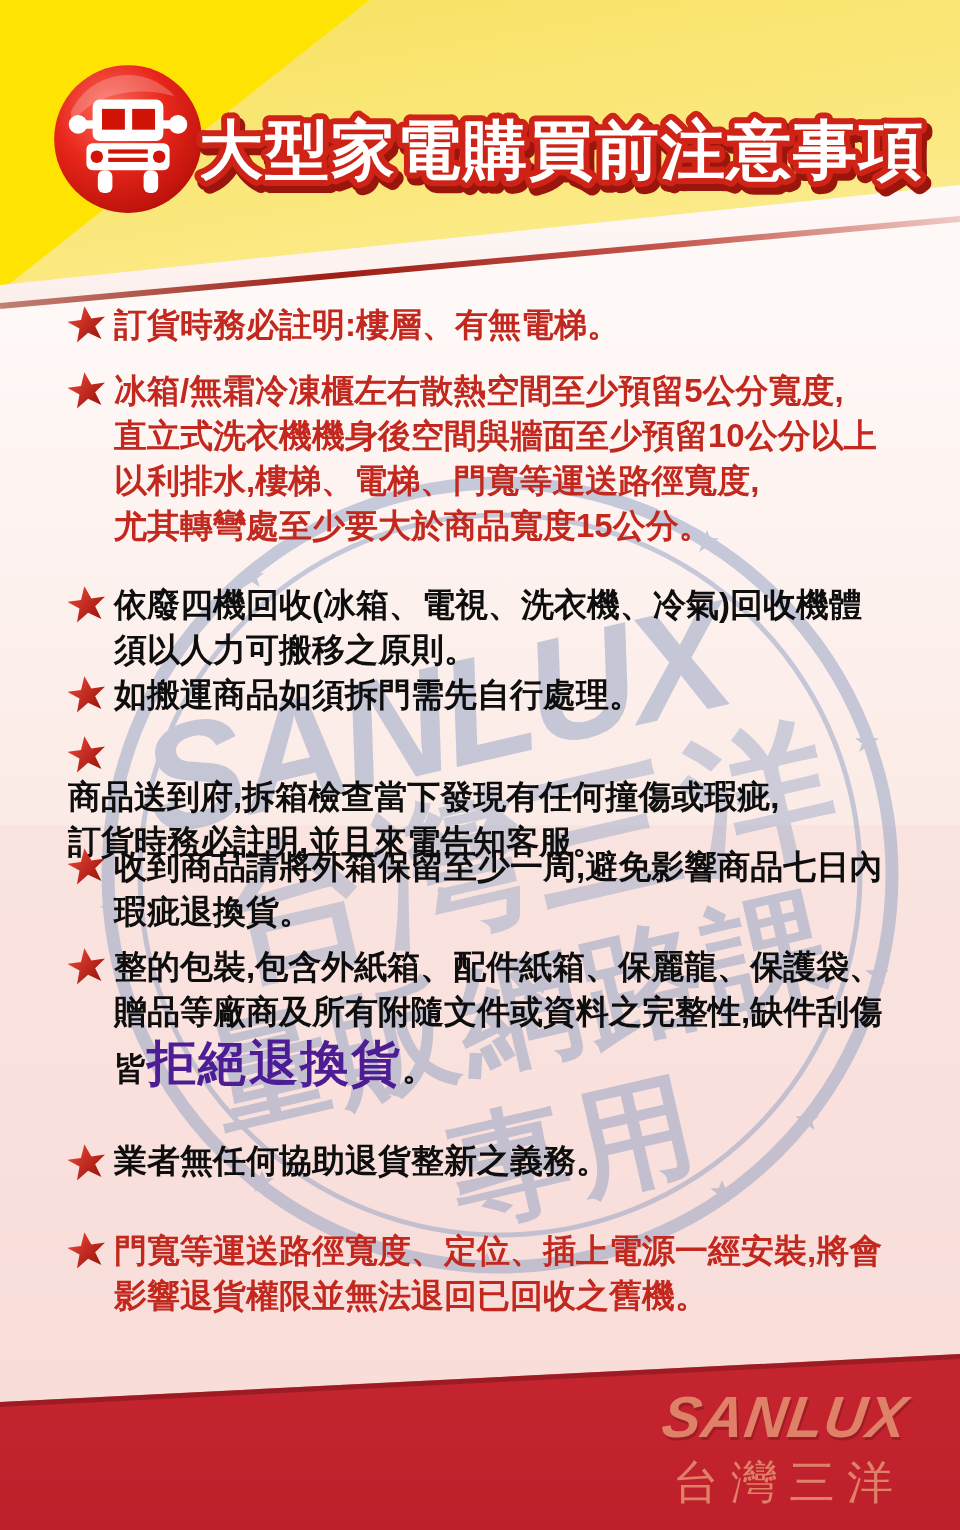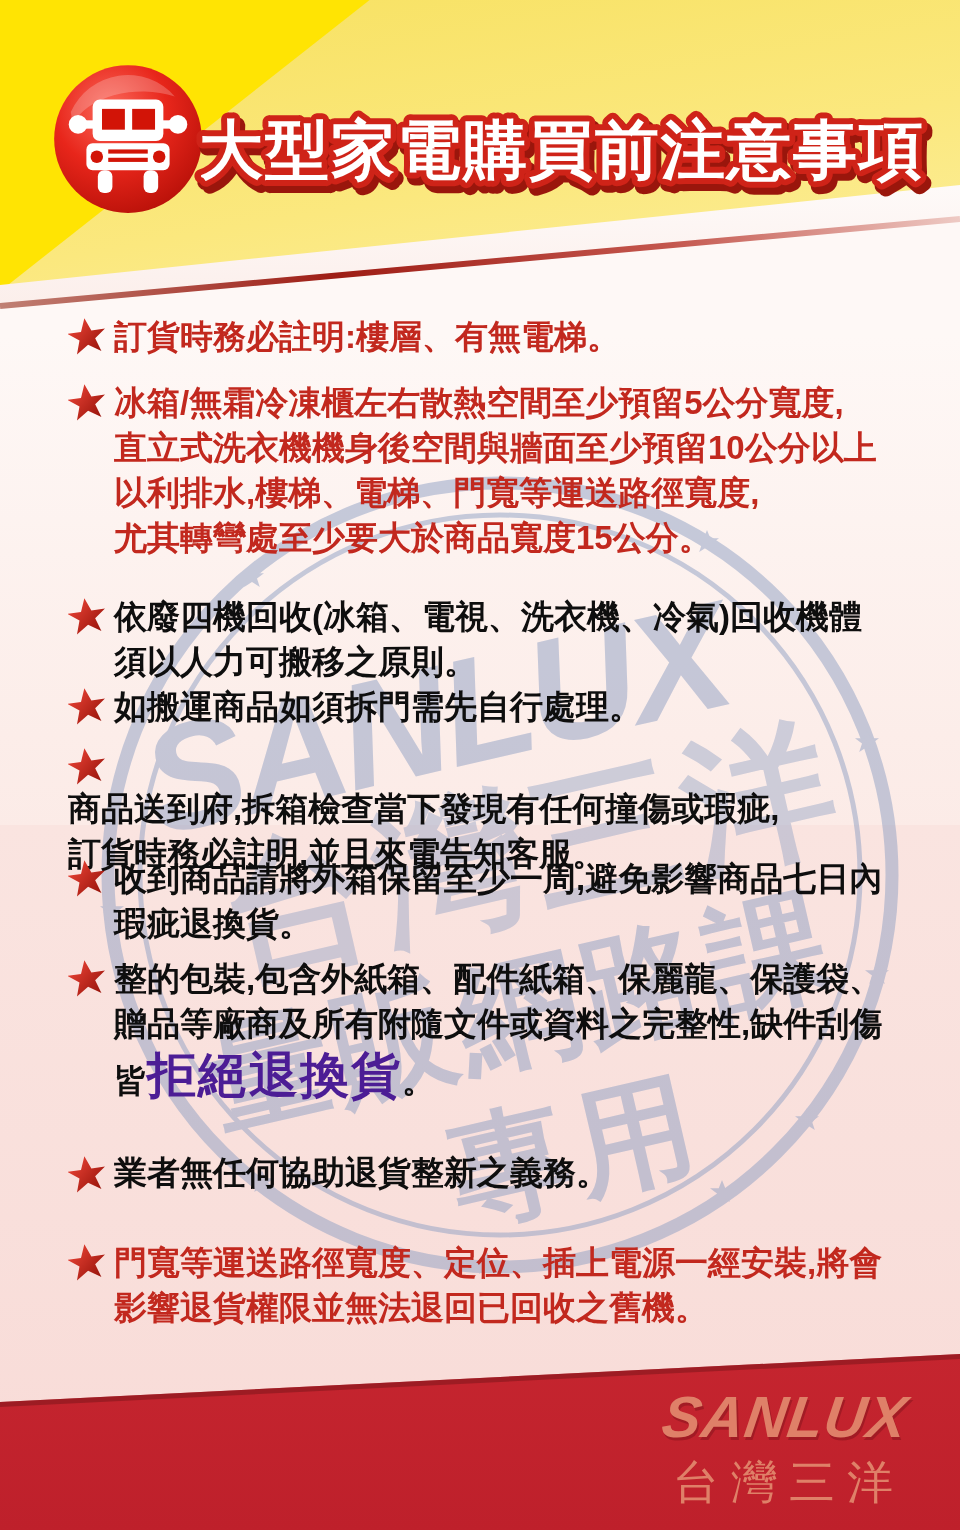--- a/index.html
+++ b/index.html
@@ -24,21 +24,21 @@
   .title-wrap{position:absolute;top:86px;left:180px;width:760px;height:120px;}
   .truck-badge{position:absolute;top:60px;left:50px;width:156px;height:156px;}
 
   
   .stamp{position:absolute;top:430px;left:55px;opacity:.5;}
   .stamp text{fill:#8FA0C4;}
   .stamp .ring{stroke:#8FA0C4;fill:none;}
   .stamp .wm-star{fill:#8FA0C4;}
 
   
-  .bullet{position:absolute;left:68px;width:840px;display:flex;align-items:flex-start;margin-top:12px;}
+  .bullet{position:absolute;left:68px;width:840px;display:flex;align-items:flex-start;}
   .bullet .star{flex:0 0 38px;margin:4px 8px 0 0;}
   .lines{flex:1;}
   .line{font-size:33px;font-weight:700;line-height:45px;letter-spacing:0;white-space:nowrap;}
   .red .line{color:#C2281E;}
   .black .line{color:#0E0E0E;}
   .line-big{line-height:58px;font-size:33px;color:#0E0E0E;font-weight:700;}
   .line-big .em{font-size:49px;color:#4c1d95;font-weight:700;letter-spacing:2px;}
 
   .b1{top:302px;} .b2{top:368px;} .b3{top:582px;} .b4{top:672px;} .b5{top:732px;flex-direction:column;}
   .b6{top:844px;} .b7{top:944px;} .b8{top:1138px;align-items:center;} .b9{top:1228px;}

